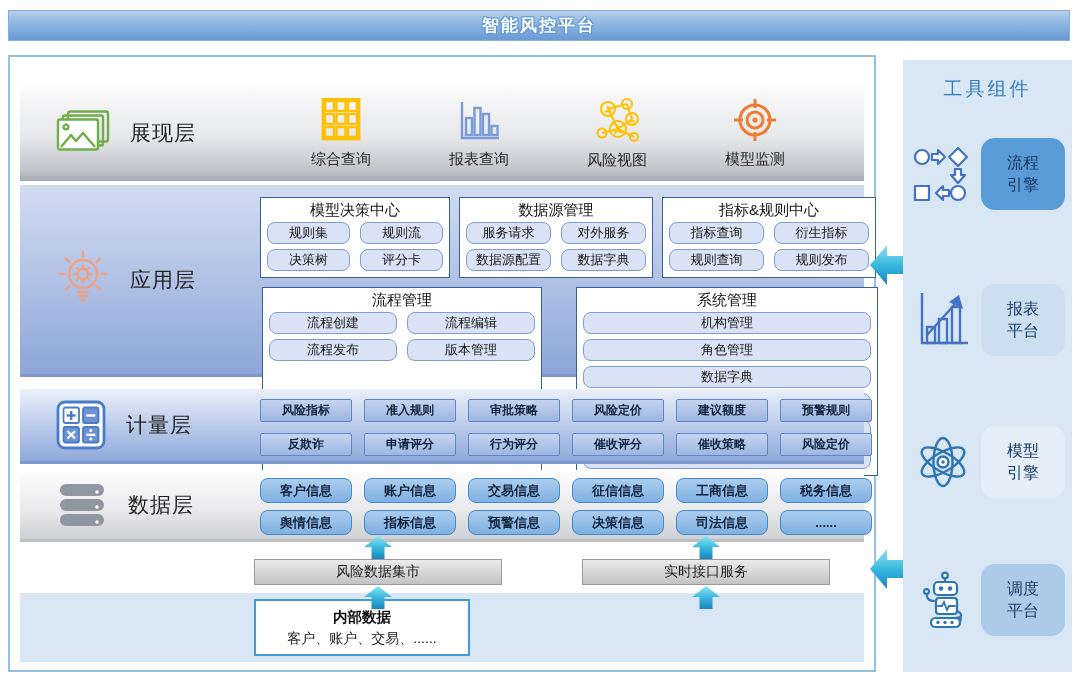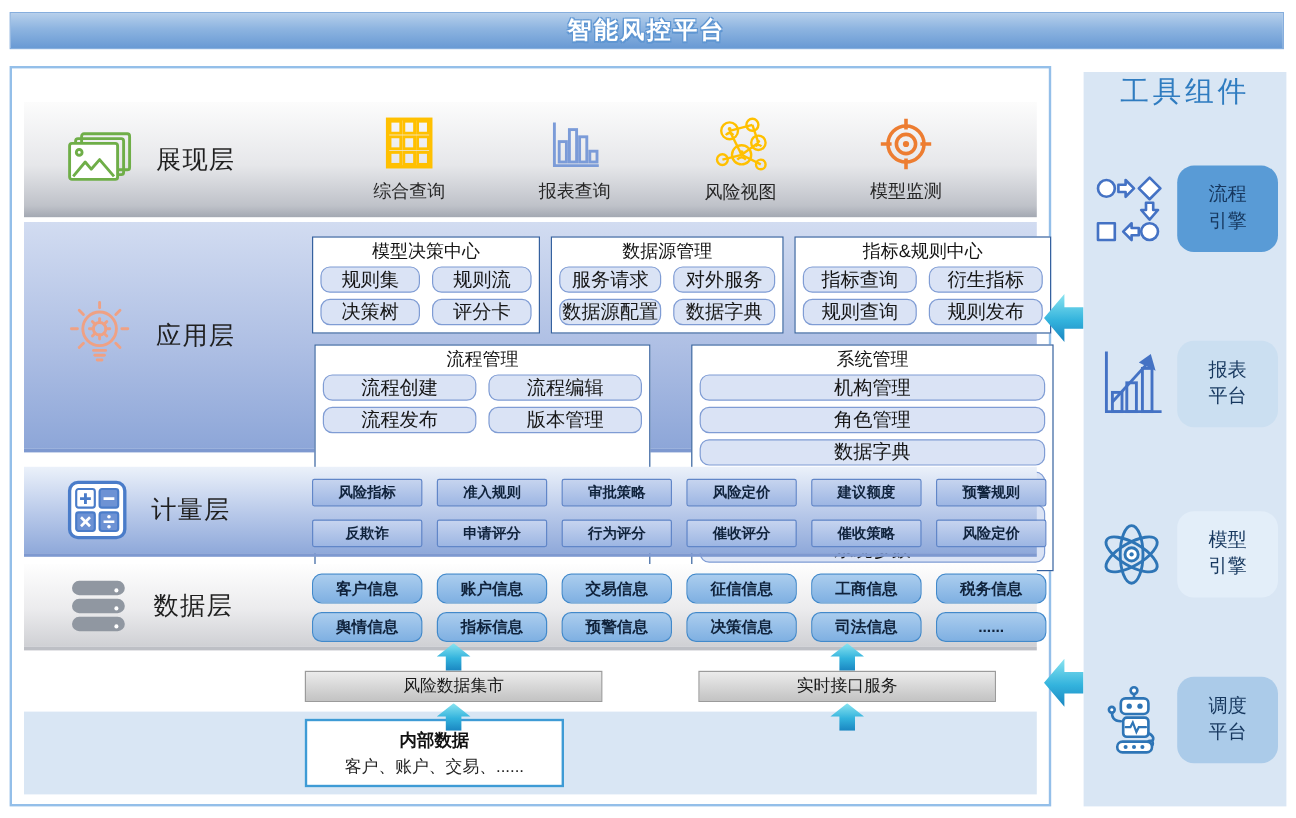--- a/index.html
+++ b/index.html
@@ -2,21 +2,21 @@
 <html><head>
 <meta charset="utf-8">
 <style>
   html,body{margin:0;padding:0;background:#fff;}
   body{width:1080px;height:682px;position:relative;overflow:hidden;
        font-family:"Liberation Sans","DejaVu Sans",sans-serif;color:#222;}
   
   .banner{position:absolute;left:8px;top:10px;width:1062px;height:31px;
     background:linear-gradient(180deg,#b6cfeb 0%,#8db4e0 45%,#699ad4 100%);
     border:1px solid #86aedd;display:flex;align-items:center;justify-content:center;box-sizing:border-box;}
-  .banner-title{font-size:20px;font-weight:bold;color:#fff;letter-spacing:2px;
+  .banner-title{font-size:17px;font-weight:bold;color:#fff;letter-spacing:2px;
     text-shadow:-1px -1px 0 #5f96d2,1px -1px 0 #5f96d2,-1px 1px 0 #5f96d2,1px 1px 0 #5f96d2;}
   
   .panel{position:absolute;left:8px;top:55px;width:868px;height:617px;background:#fff;
     border:2px solid #94bfe9;box-sizing:border-box;}
   .lrow{position:absolute;left:10px;width:844px;box-sizing:border-box;}
   .row-pres{top:28px;height:96px;background:linear-gradient(180deg,#fcfcfc 0%,#e6e7ea 55%,#bfc2c9 90%,#a3a8b2 100%);}
   .row-app{top:128px;height:192px;background:linear-gradient(180deg,#d2dcf1 0%,#aebfe4 55%,#8da6d8 100%);border-bottom:3px solid #7e99d0;}
   .row-metric{top:332px;height:75px;background:linear-gradient(180deg,#ebf1fa 0%,#b7c8e9 55%,#8fa9da 100%);border-bottom:3px solid #7e99d0;}
   .row-data{top:413px;height:72px;background:linear-gradient(180deg,#fefefe 0%,#ebebed 55%,#cfd0d4 100%);border-bottom:3px solid #bdbfc5;}
   .row-src{top:536px;height:69px;background:#d9e6f4;}
@@ -29,21 +29,21 @@
   .p-item .lab{margin-top:8px;font-size:15px;color:#262626;}
   
   .app-groups{position:absolute;left:240px;top:0;width:612px;height:100%;}
   .ag-top{position:absolute;left:0;top:12px;display:flex;gap:9px;}
   .ag-bottom{position:absolute;left:2px;top:102px;display:flex;gap:34px;}
   .grp{background:#fff;border:1.5px solid #35619f;box-sizing:border-box;padding:2px 6px 6px;}
   .g1{width:190px;} .g2{width:194px;} .g3{width:214px;} .g4{width:280px;} .g5{width:302px;}
   .grp-title{text-align:center;font-size:15px;color:#141414;line-height:20px;white-space:nowrap;}
   .grp-btns{display:grid;grid-template-columns:1fr 1fr;gap:5px 10px;margin-top:2px;}
   .grp-btns.c3{grid-template-columns:1fr;gap:5px 8px;}
-  .pill{height:22px;background:#dae3f5;border:1px solid #7f9cd4;border-radius:8px;font-size:16px;color:#161616;
+  .pill{height:22px;background:#dae3f5;border:1px solid #7f9cd4;border-radius:8px;font-size:13px;color:#161616;
     display:flex;align-items:center;justify-content:center;box-sizing:border-box;white-space:nowrap;}
   
   .chips{position:absolute;left:240px;width:612px;display:grid;grid-template-columns:repeat(6,1fr);}
   .m-chips{top:10px;gap:11px 12px;}
   .d-chips{top:8px;gap:7px 12px;}
   .m-chip{height:23px;background:linear-gradient(180deg,#c6d4ef 0%,#9db6e3 100%);border:1px solid #6186c8;border-radius:2px;
     font-size:12px;font-weight:bold;color:#10233c;display:flex;align-items:center;justify-content:center;box-sizing:border-box;}
   .d-chip{height:25px;background:linear-gradient(180deg,#abcdee 0%,#7fb0e2 100%);border:1px solid #4189cb;border-radius:8px;
     font-size:13px;font-weight:bold;color:#10233c;display:flex;align-items:center;justify-content:center;box-sizing:border-box;}
   
@@ -53,21 +53,21 @@
   .bar1{left:244px;top:502px;} .bar2{left:572px;top:502px;}
   .up-arrow{position:absolute;width:30px;height:23px;}
   
   .src-box{position:absolute;top:6px;height:57px;background:#fff;border:2px solid #3e9bd5;box-sizing:border-box;
     display:flex;flex-direction:column;align-items:center;justify-content:center;gap:3px;}
   .src1{left:234px;width:216px;} .src2{left:492px;width:328px;}
   .src-title{font-size:14.5px;font-weight:bold;color:#111;}
   .src-desc{font-size:14px;color:#222;white-space:nowrap;}
   
   .sidebar{position:absolute;left:903px;top:60px;width:169px;height:612px;background:#d9e6f4;}
-  .sb-title{position:absolute;top:0;width:100%;text-align:center;font-size:24px;color:#2f7cc0;letter-spacing:3px;}
+  .sb-title{position:absolute;top:16px;width:100%;text-align:center;font-size:19px;color:#2f7cc0;letter-spacing:3px;}
   .tool{position:absolute;left:8px;width:158px;display:flex;align-items:center;}
   .t1{top:78px;} .t2{top:224px;} .t3{top:366px;} .t4{top:504px;}
   .tool-icon{width:64px;display:flex;justify-content:center;align-items:center;}
   .tool-box{width:84px;height:72px;border-radius:14px;margin-left:6px;display:flex;align-items:center;justify-content:center;}
   .tb1{background:#599bd6;} .tb2{background:#cbdff1;} .tb3{background:#e3eef9;} .tb4{background:#abcbe9;}
   .tool-box span{width:36px;text-align:center;font-size:16px;color:#16375e;line-height:1.35;}
   
   .larr{position:absolute;width:33px;height:46px;}
   .larr1{left:870px;top:242px;} .larr2{left:870px;top:546px;}
 </style>

